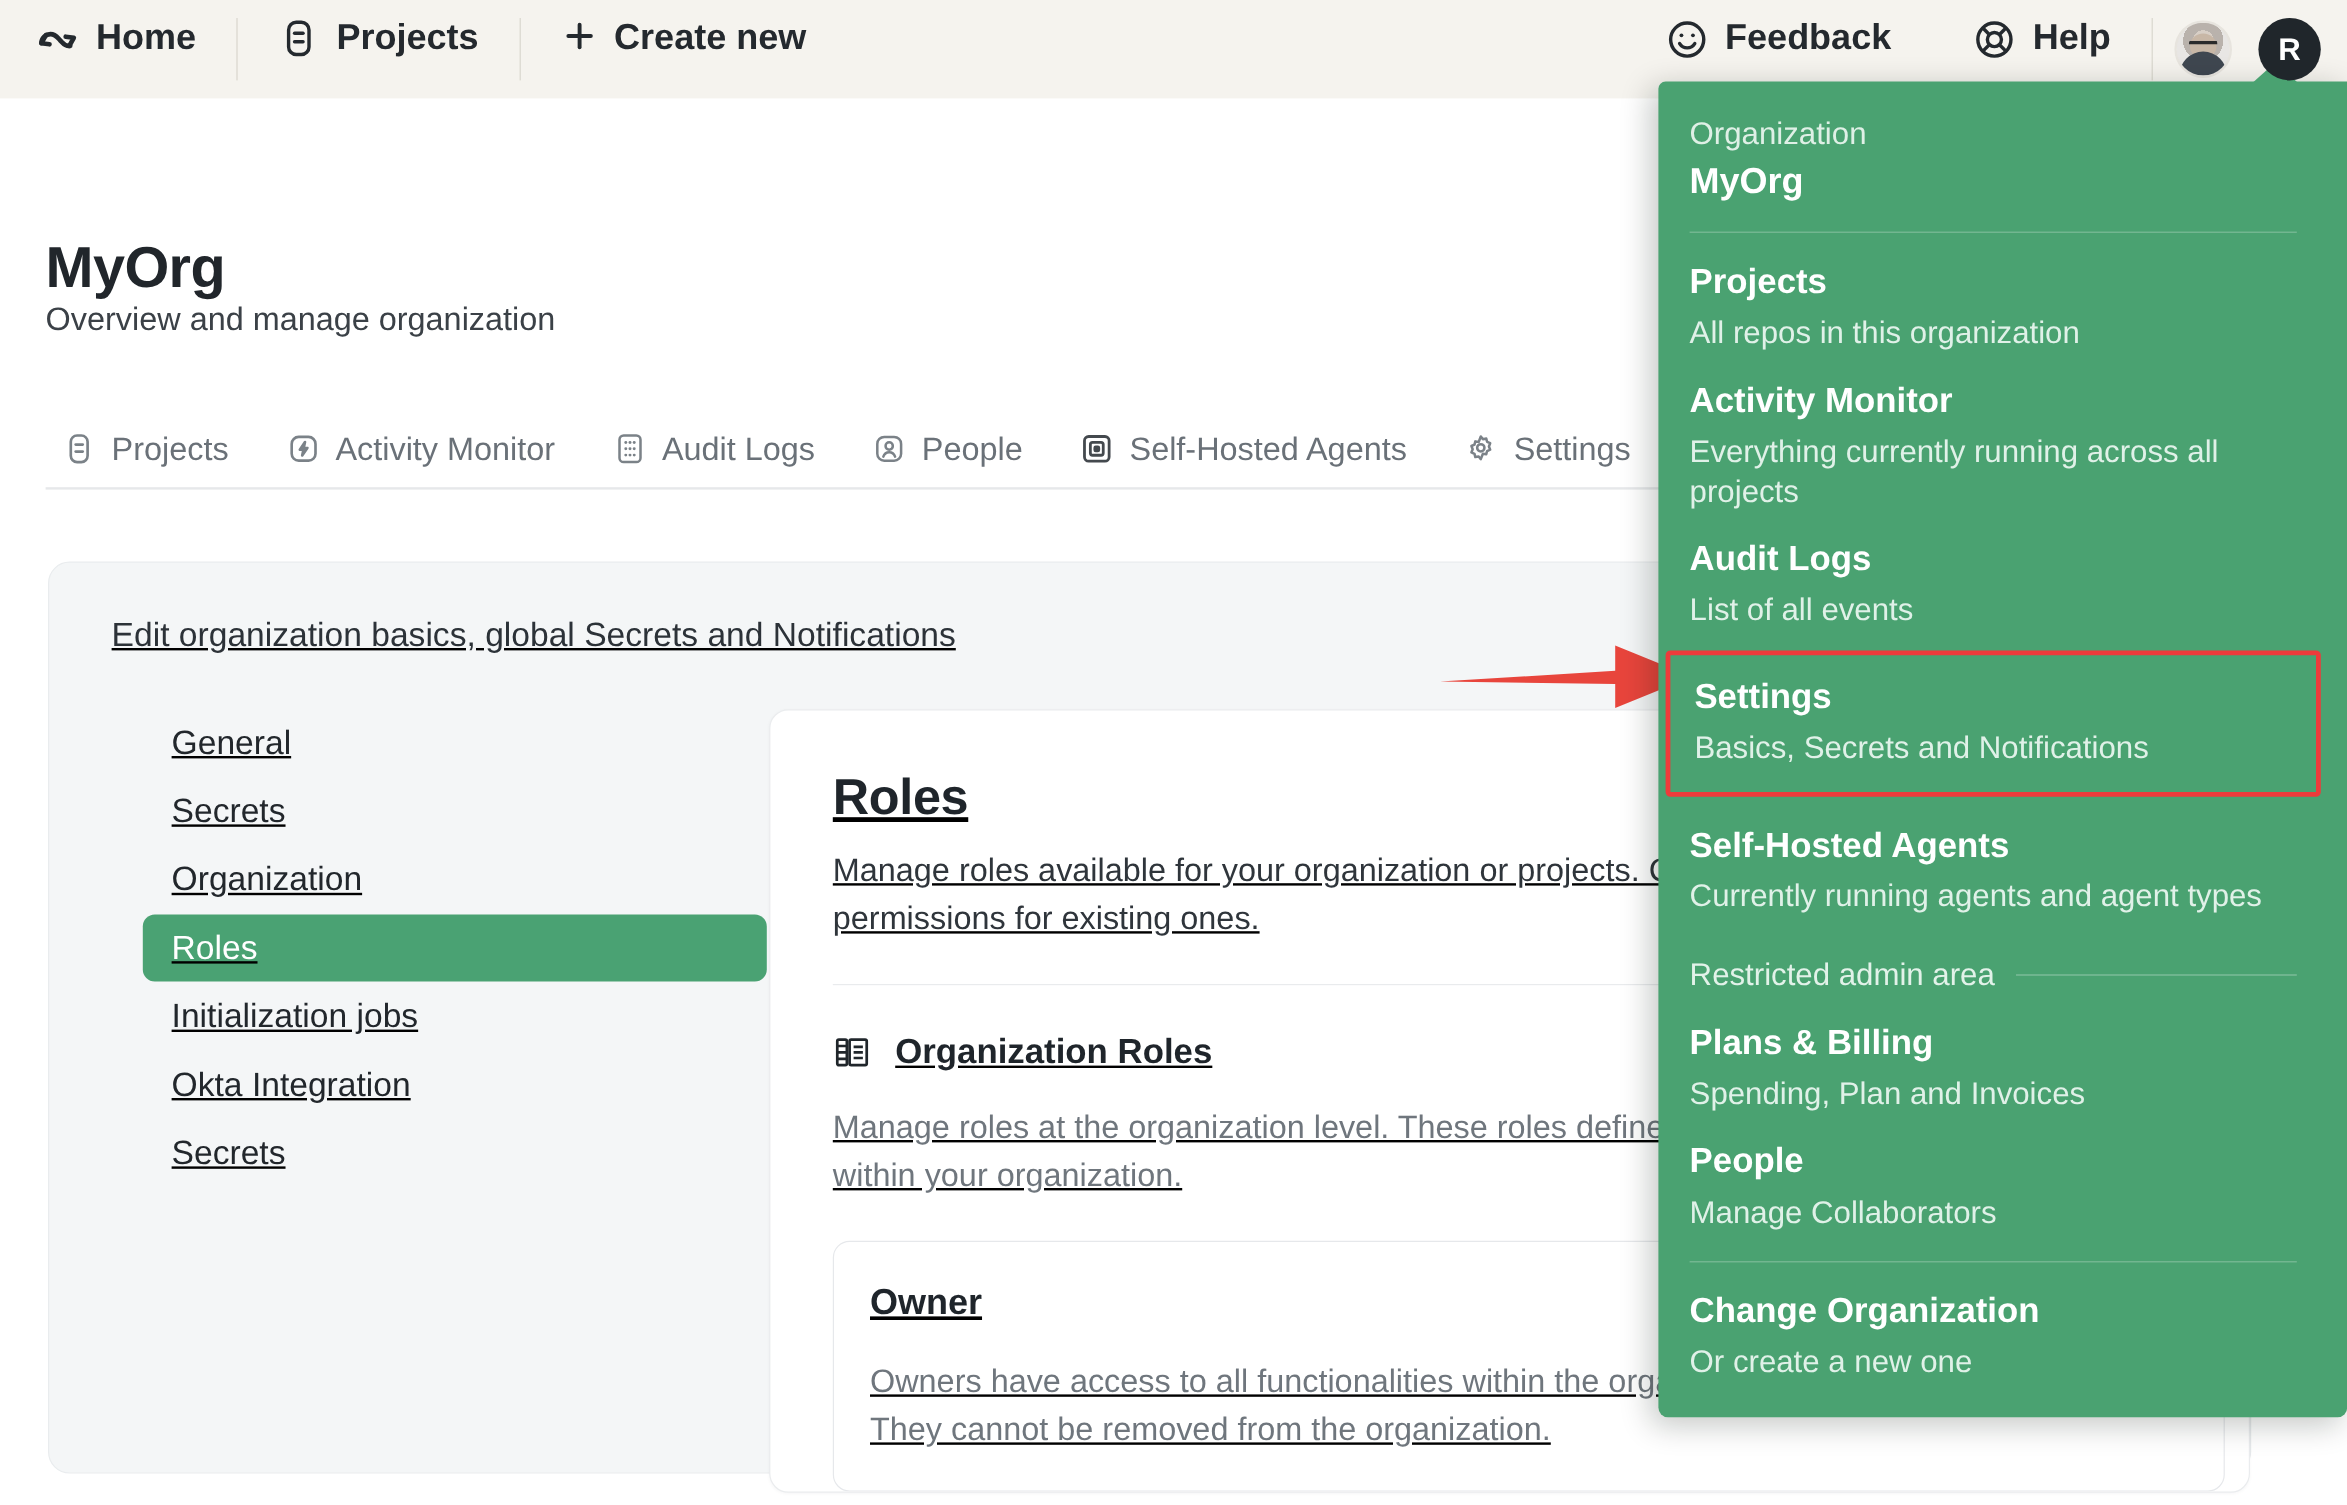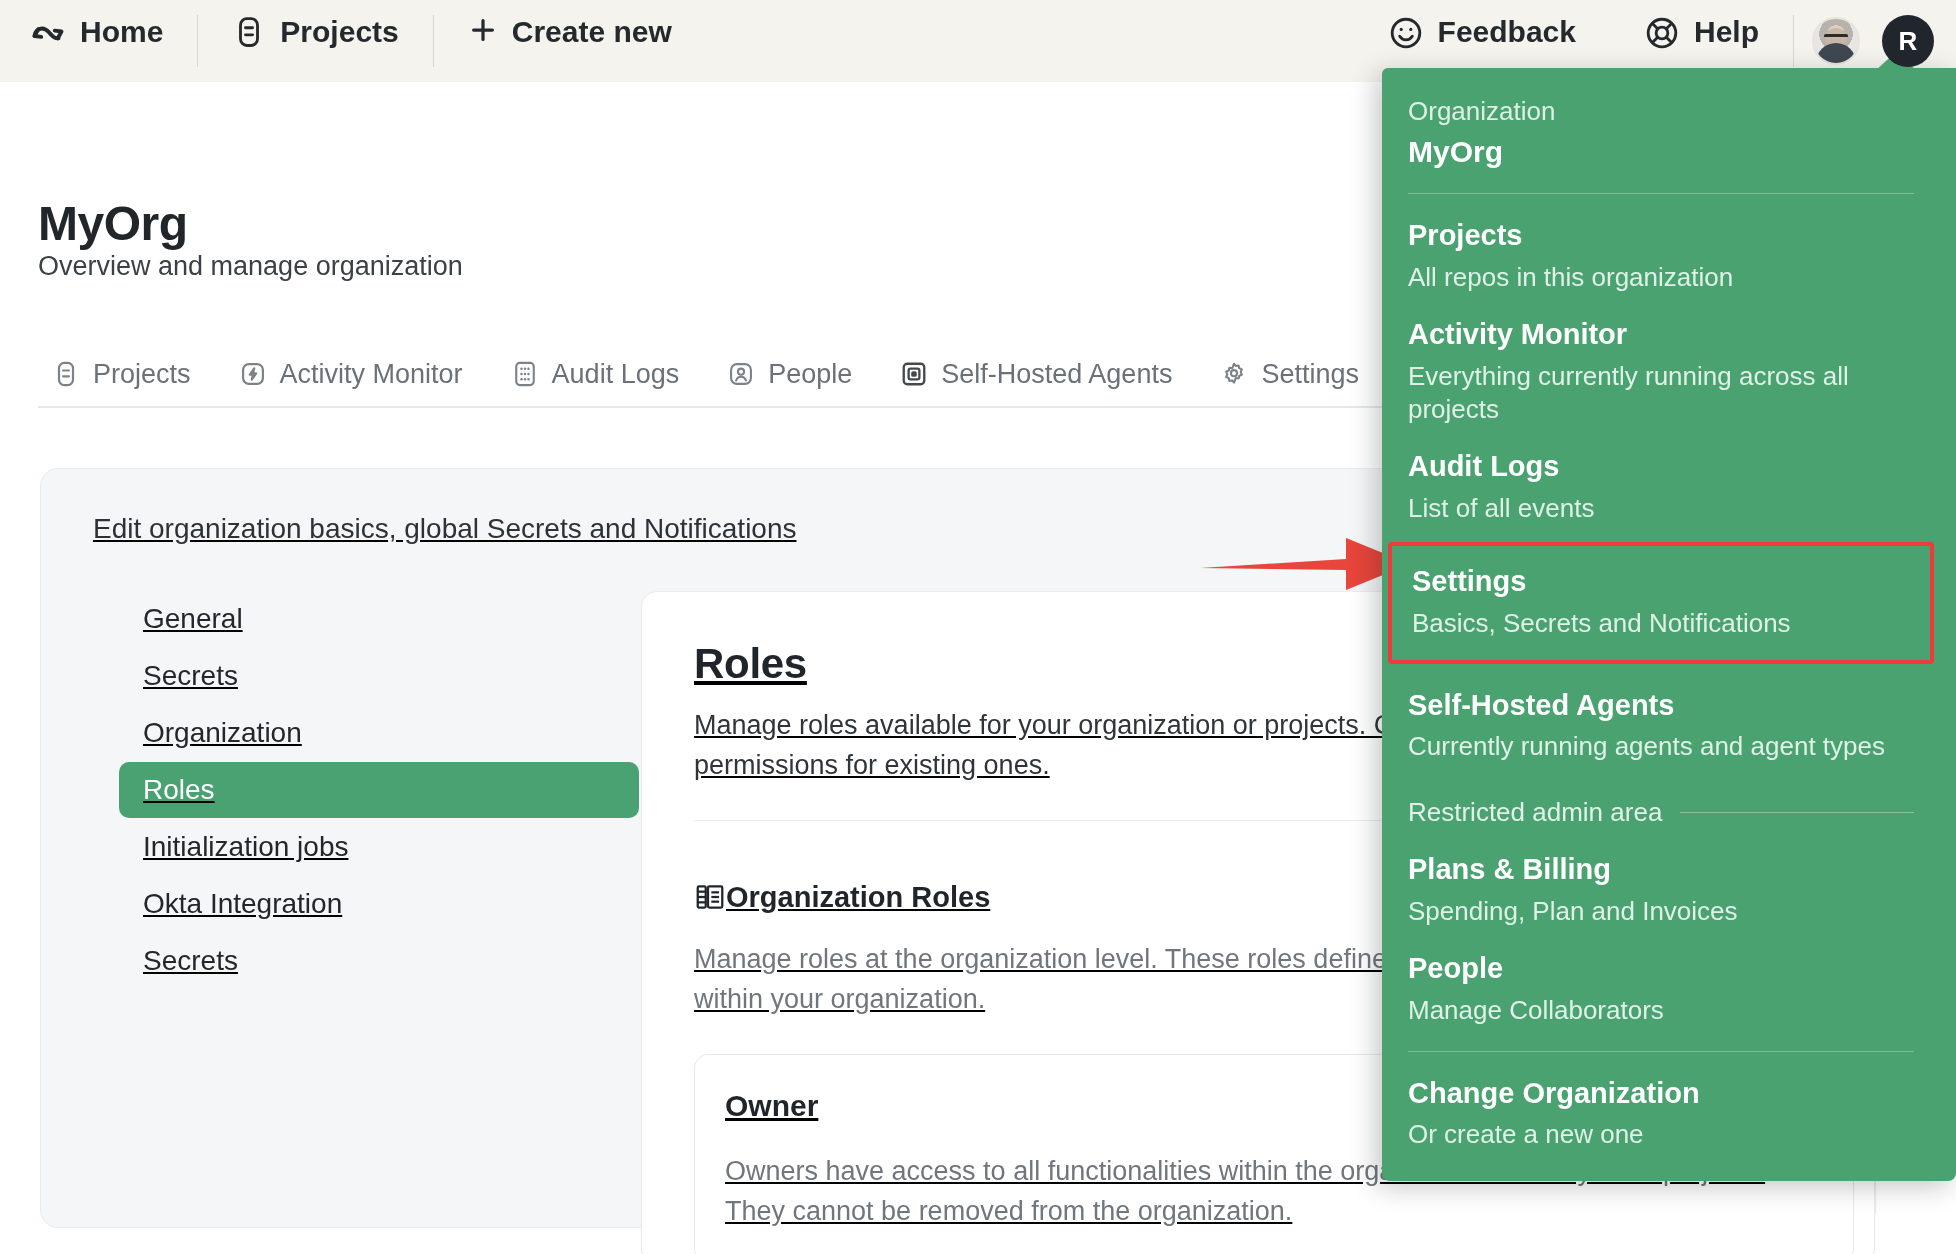--- a/index.html
+++ b/index.html
@@ -109,21 +109,21 @@
     flex:1; margin-right:0; background:#ffffff;
     border:1px solid #eaecee; border-radius:16px;
     padding: 48px 52px 0 52px; min-height:630px;
     box-shadow:0 1px 3px rgba(16,24,40,.04);
     position:relative; overflow:hidden;
   }
   .card-title { font-size:42px; font-weight:700; color:#1f252b; letter-spacing:-.3px; }
   .card-desc { font-size:27px; color:#2f353b; margin-top:18px; line-height:1.48; max-width:1080px; }
   .card-rule { height:1px; background:#e9ebed; margin:34px 0 0 0; }
 
-  .sec-head { display:flex; align-items:center; margin-top:60px; }
+  .sec-head { display:flex; align-items:center; gap:20px; margin-top:40px; }
   .sec-title { font-size:29px; font-weight:700; color:#1f252b; }
   .sec-desc { font-size:27px; color:#6f767d; margin-top:26px; line-height:1.48; max-width:1050px; }
 
   .role-card {
     margin-top:34px; border:1px solid #e6e8eb; border-radius:14px;
     padding:26px 30px 30px 30px; background:#ffffff; width:1160px;
   }
   .role-top { display:flex; align-items:center; }
   .role-name { font-size:30px; font-weight:700; color:#1f252b; }
   .role-right { margin-left:auto; display:flex; align-items:center; gap:18px; }

